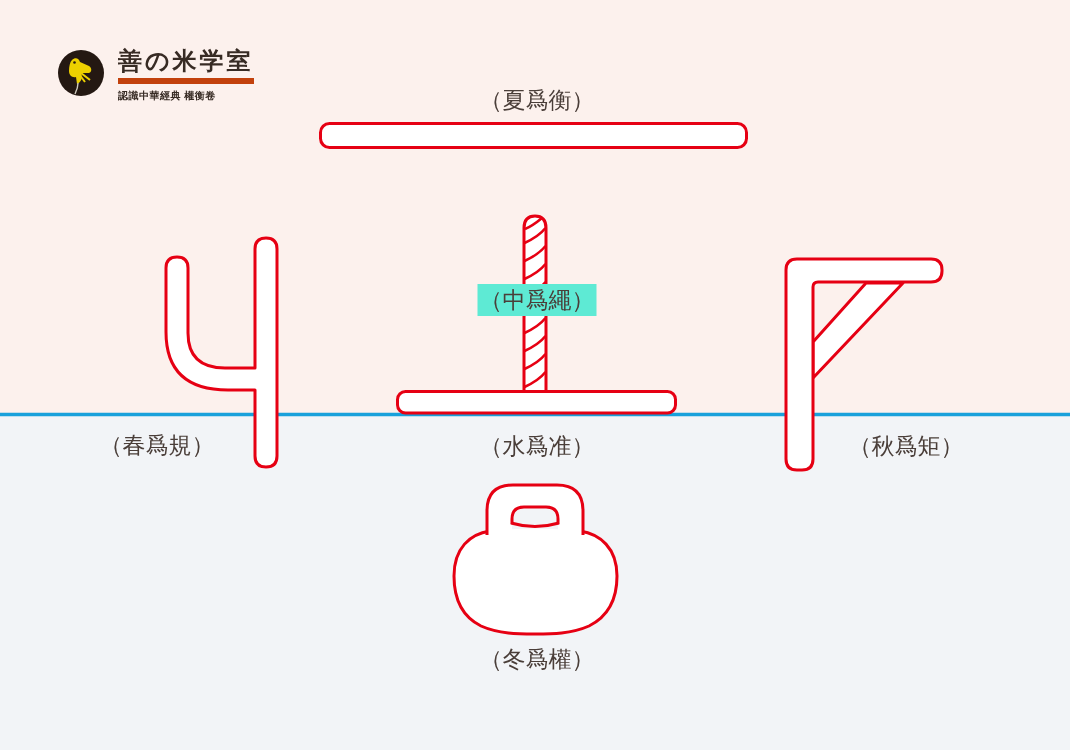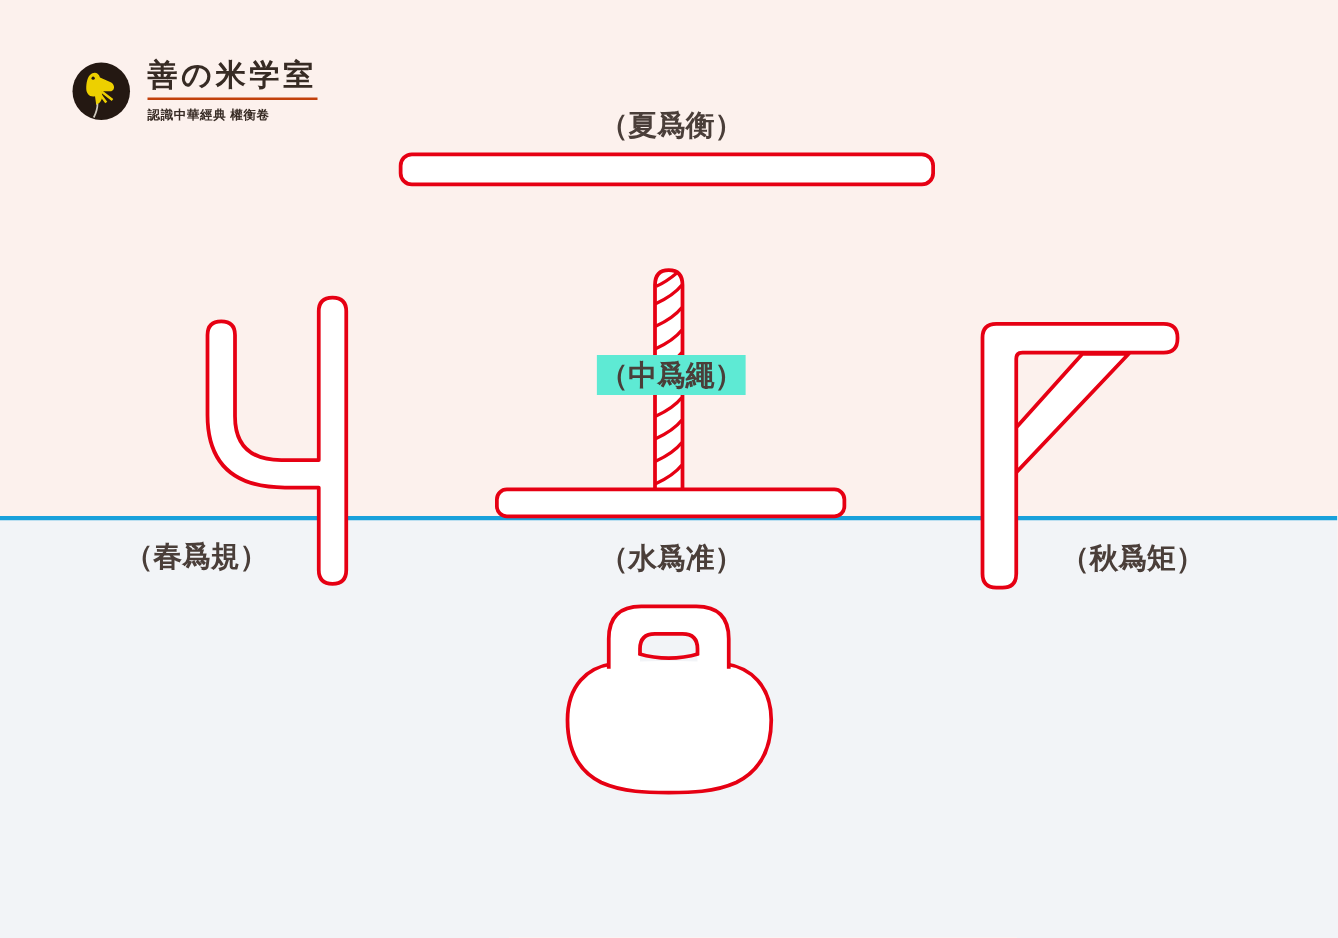--- a/index.html
+++ b/index.html
@@ -10,41 +10,41 @@
     font-family:"Liberation Sans","DejaVu Sans",sans-serif;
     background:#fcf1ed;
   }
   .bg-top{position:absolute;left:0;top:0;width:1070px;height:414px;background:#fcf1ed;}
   .bg-bottom{position:absolute;left:0;top:414px;width:1070px;height:336px;background:#f2f4f7;}
   .shape-layer{position:absolute;left:0;top:0;width:1070px;height:750px;}
   .label{
     position:absolute;
     transform:translateX(-50%);
     font-size:23px;
-    font-weight:bold;
+    font-weight:normal;
     letter-spacing:0px;
     color:#4a3e39;
     white-space:nowrap;
     line-height:28px;
   }
   .label.boxed{background:#5eead4;padding:2px 2px;}
   .logo{position:absolute;left:58px;top:48px;display:flex;align-items:flex-start;}
   .logo-mark{
     width:46px;height:46px;border-radius:50%;
     background:#241812;flex:0 0 auto;
     display:flex;align-items:center;justify-content:center;
     position:relative;top:2px;
   }
   .logo-text{margin-left:14px;}
   .logo-title{
     font-family:"Liberation Serif","DejaVu Serif",serif;
     font-size:24px;font-weight:bold;color:#372b24;
     letter-spacing:3px;line-height:26px;
     padding-bottom:4px;
-    border-bottom:2px solid #c2410c;
+    border-bottom:6px solid #c2410c;
     display:inline-block;
   }
   .logo-sub{
     margin-top:5px;
     font-size:10px;font-weight:bold;color:#372b24;
     letter-spacing:0.5px;
   }
 </style>
 </head>
 <body>
@@ -99,20 +99,21 @@
       <path d="M 512,524 L 512,519 Q 512,507 524,507 L 546,507 Q 558,507 558,519 L 558,524" fill="none" stroke="#e60013" stroke-width="3"></path>
       <path d="M 511,523 Q 535,530 559,523" fill="none" stroke="#e60013" stroke-width="3"></path>
     </g>
   </svg>
 
   <div class="label" style="left:537px;top:86px;">（夏爲衡）</div>
   <div class="label boxed" style="left:537px;top:284px;">（中爲繩）</div>
   <div class="label" style="left:157px;top:431px;">（春爲規）</div>
   <div class="label" style="left:537px;top:432px;">（水爲准）</div>
   <div class="label" style="left:906px;top:432px;">（秋爲矩）</div>
+  <div class="label" style="left:537px;top:645px;">（冬爲權）</div>
 
   <div class="logo">
     <div class="logo-mark">
       <svg width="46" height="46" viewBox="0 0 46 46">
         <path d="M 14,10 C 17,7 21,8 22,12 L 31,16 C 34,18 34,22 31,23 L 23,23
                  C 25,28 23,32 19,34 L 18,27 C 14,28 11,25 11,21 C 11,16 12,12 14,10 Z" fill="#edd000"></path>
         <path d="M 23,23 L 32,30 M 21,24 L 27,32" stroke="#edd000" stroke-width="2" fill="none"></path>
         <circle cx="16.5" cy="12.5" r="1.3" fill="#241812"></circle>
         <path d="M 20,33 C 20,37 19,40 17,44" stroke="#cfcabf" stroke-width="1.4" fill="none"></path>
       </svg>

